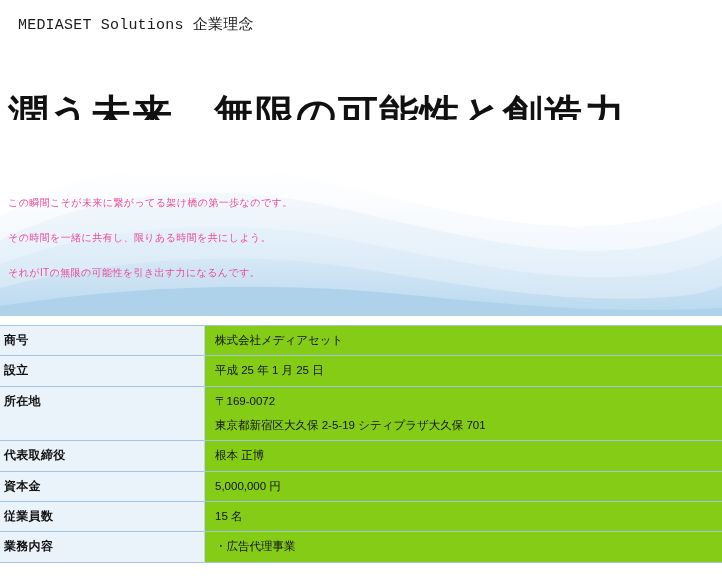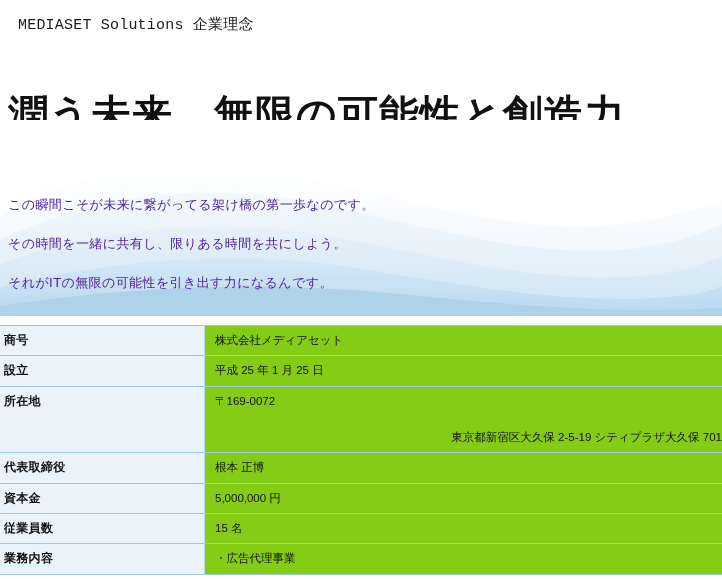--- a/index.html
+++ b/index.html
@@ -58,22 +58,22 @@
   .wave-band svg { display: block; }
 
   
   .messages {
     position: absolute;
     left: 8px;
     top: 196px;
     width: 700px;
   }
   .message-line {
-    font-size: 13px;
-    color: #4c1d95;
+    font-size: 10px;
+    color: #ec4899;
     margin-bottom: 21px;
     letter-spacing: 0.4px;
     white-space: nowrap;
   }
 
   
   .info-table {
     position: absolute;
     left: 0;
     top: 325px;
@@ -99,21 +99,21 @@
     border-right: 1px solid #bcd7ee;
     letter-spacing: 0.3px;
   }
   .info-table td.value {
     background: #84cc16;
     color: #111111;
     padding-left: 10px;
     font-size: 11.5px;
   }
   .value-line { display: block; white-space: nowrap; }
-  .value-line + .value-line { margin-top: 20px; text-align: right; }
+  .value-line + .value-line { margin-top: 8px; }
 </style>
 </head>
 <body>
 
 <div class="page">
 
   <div class="breadcrumb">MEDIASET Solutions 企業理念</div>
 
   <h1 class="hero-title">潤う未来、無限の可能性と創造力</h1>
 

